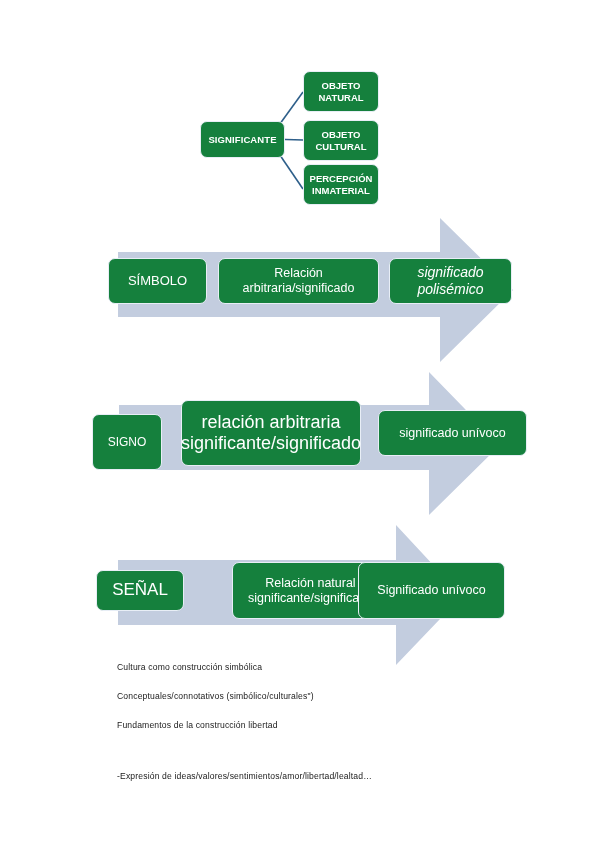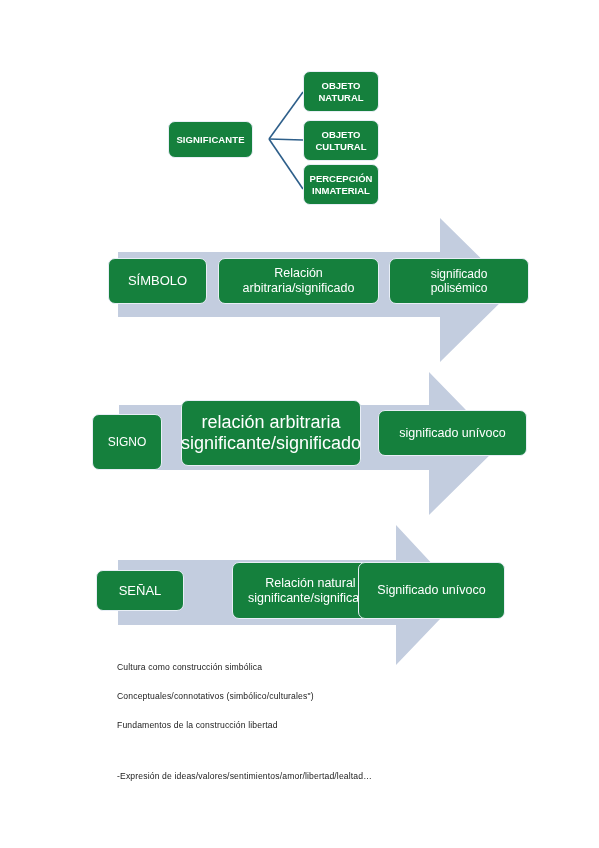--- a/index.html
+++ b/index.html
@@ -32,21 +32,21 @@
     align-items: center;
     justify-content: center;
     text-align: center;
     line-height: 1.18;
     z-index: 5;
     white-space: pre-line;
   }
 
   
   #tree-significante {
-    left: 168px; top: 121px; width: 85px; height: 37px;
+    left: 200px; top: 121px; width: 85px; height: 37px;
     font-size: 9.5px; font-weight: bold; letter-spacing: .1px;
   }
   #tree-objeto-natural {
     left: 303px; top: 71px; width: 76px; height: 41px;
     font-size: 9.5px; font-weight: bold;
   }
   #tree-objeto-cultural {
     left: 303px; top: 120px; width: 76px; height: 41px;
     font-size: 9.5px; font-weight: bold;
   }
@@ -74,22 +74,23 @@
   #band-simbolo { top: 215px; height: 150px; }
   #box-simbolo {
     left: 108px; top: 258px; width: 99px; height: 46px;
     font-size: 13px;
   }
   #box-relacion-arbitraria-significado {
     left: 218px; top: 258px; width: 161px; height: 46px;
     font-size: 12.5px;
   }
   #box-significado-polisemico {
-    left: 389px; top: 258px; width: 140px; height: 46px;
-    font-size: 12px;
+    left: 389px; top: 258px; width: 123px; height: 46px;
+    font-size: 14px;
+    font-style: italic;
   }
 
   
   #band-signo { top: 370px; height: 155px; }
   #box-signo {
     left: 92px; top: 414px; width: 70px; height: 56px;
     font-size: 12px;
   }
   #box-relacion-arbitraria-significante {
     left: 181px; top: 400px; width: 180px; height: 66px;
@@ -97,21 +98,21 @@
   }
   #box-significado-univoco-2 {
     left: 378px; top: 410px; width: 149px; height: 46px;
     font-size: 12.5px;
   }
 
   
   #band-senal { top: 520px; height: 150px; }
   #box-senal {
     left: 96px; top: 570px; width: 88px; height: 41px;
-    font-size: 13px;
+    font-size: 17px;
   }
   #box-relacion-natural {
     left: 192px; top: 562px; width: 157px; height: 57px;
     font-size: 12.5px;
     margin-left: 40px;
   }
   #box-significado-univoco-3 {
     left: 358px; top: 562px; width: 147px; height: 57px;
     font-size: 12.5px;
   }

